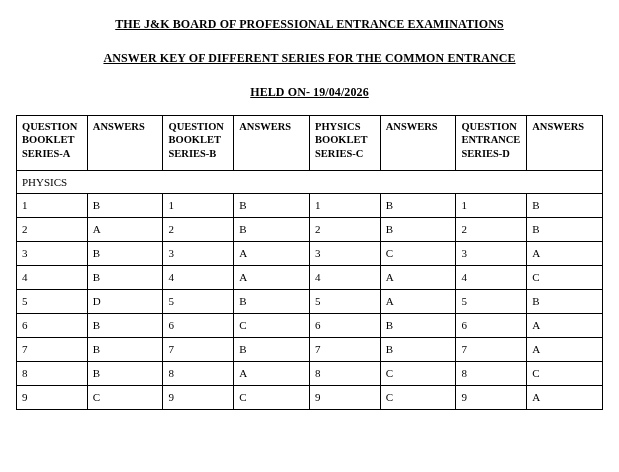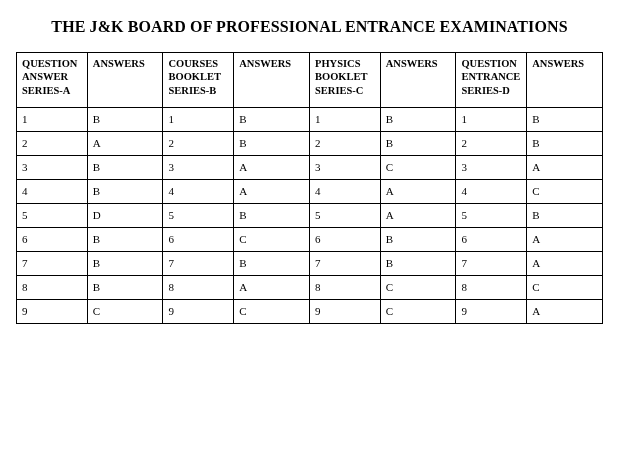--- a/index.html
+++ b/index.html
@@ -20,23 +20,24 @@
     position: relative;
     box-sizing: border-box;
     padding: 0 16px;
   }
   .heading-block {
     text-align: center;
     padding-top: 16px;
   }
   .h-line {
     font-weight: bold;
-    font-size: 16px;
+    font-size: 12px;
     letter-spacing: 0.1px;
     line-height: 1.35;
+    text-decoration: underline;
   }
   .h-gap-1 { margin-top: 18px; }
   .h-gap-2 { margin-top: 18px; }
   table.key-table {
     border-collapse: collapse;
     width: 100%;
     margin-top: 14px;
     table-layout: fixed;
   }
   table.key-table td, table.key-table th {
@@ -69,63 +70,68 @@
   col.c-series { width: 11.6%; }
   col.c-ans { width: 12.4%; }
 </style>
 </head>
 <body>
 
 <div class="page">
 
   <div class="heading-block">
     <div class="h-line">THE J&amp;K BOARD OF PROFESSIONAL ENTRANCE EXAMINATIONS</div>
+    <div class="h-line h-gap-1">ANSWER KEY OF DIFFERENT SERIES FOR THE COMMON ENTRANCE</div>
+    <div class="h-line h-gap-2">HELD ON- 19/04/2026</div>
   </div>
 
   <table class="key-table">
     <colgroup>
       <col class="c-series">
         <col class="c-ans">
       <col class="c-series">
         <col class="c-ans">
       <col class="c-series">
         <col class="c-ans">
       <col class="c-series">
         <col class="c-ans">
     </colgroup>
     <thead>
       <tr>
         <th class="hdr">
-            <span class="hdr-text">QUESTION ANSWER SERIES-A</span>
-          </th>
-        <th class="hdr">
-            <span class="hdr-text">ANSWERS</span>
-          </th>
-        <th class="hdr">
-            <span class="hdr-text">COURSES BOOKLET SERIES-B</span>
+            <span class="hdr-text">QUESTION BOOKLET SERIES-A</span>
+          </th>
+        <th class="hdr">
+            <span class="hdr-text">ANSWERS</span>
+          </th>
+        <th class="hdr">
+            <span class="hdr-text">QUESTION BOOKLET SERIES-B</span>
           </th>
         <th class="hdr">
             <span class="hdr-text">ANSWERS</span>
           </th>
         <th class="hdr">
             <span class="hdr-text">PHYSICS BOOKLET SERIES-C</span>
           </th>
         <th class="hdr">
             <span class="hdr-text">ANSWERS</span>
           </th>
         <th class="hdr">
             <span class="hdr-text">QUESTION ENTRANCE SERIES-D</span>
           </th>
         <th class="hdr">
             <span class="hdr-text">ANSWERS</span>
           </th>
       </tr>
     </thead>
     <tbody>
       <tr>
+        <td class="subject-row" colspan="8">PHYSICS</td>
+      </tr>
+      <tr>
         <td class="num-cell">1</td>
         <td class="ans-cell">B</td>
         <td class="num-cell">1</td>
         <td class="ans-cell">B</td>
         <td class="num-cell">1</td>
         <td class="ans-cell">B</td>
         <td class="num-cell">1</td>
         <td class="ans-cell">B</td>
       </tr>
       <tr>

